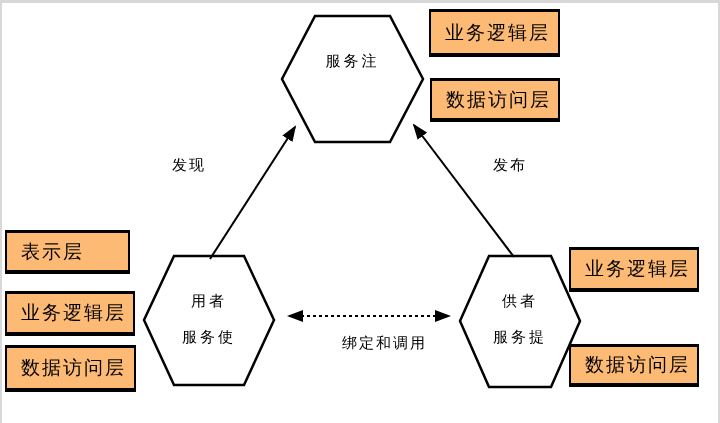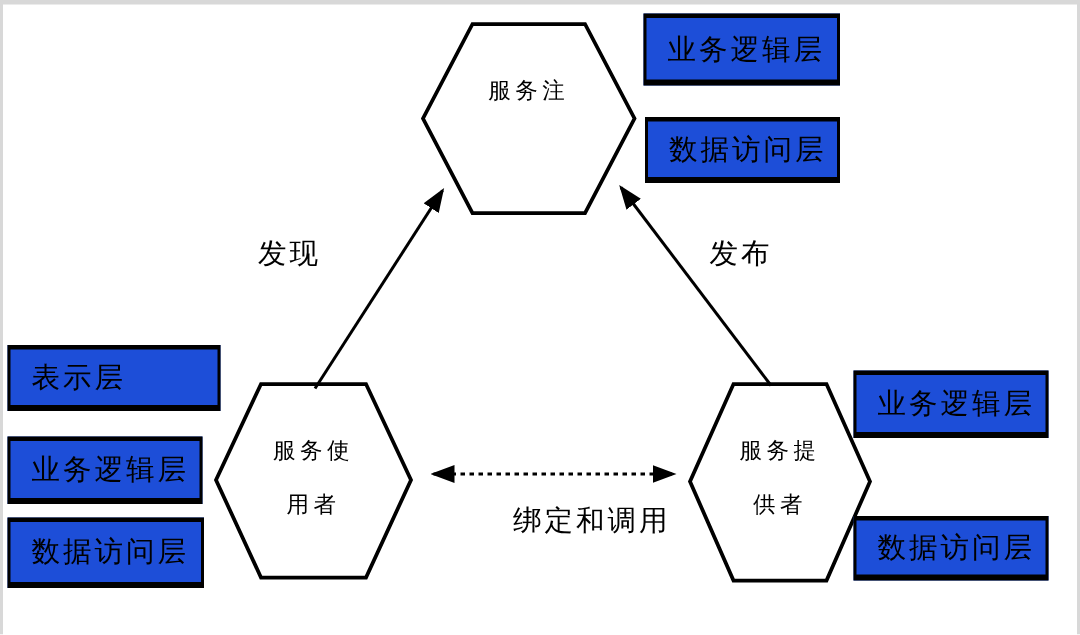--- a/index.html
+++ b/index.html
@@ -15,55 +15,55 @@
     color:#000;
     overflow:hidden;
   }
   #shapes{position:absolute;left:0;top:0;width:720px;height:423px;}
   .layer-box{
     position:absolute;
     box-sizing:border-box;
     border:2px solid #000;
     border-top-width:3px;
     border-bottom-width:4px;
-    background:#1d4ed8;
+    background:#fdba74;
     display:flex;
     align-items:center;
     padding-left:14px;
     font-size:19px;
     letter-spacing:2px;
     white-space:nowrap;
   }
   .hex-label{
     position:absolute;
     text-align:center;
     font-size:15px;
     letter-spacing:3px;
     line-height:36px;
   }
   .hex-label span{display:block;}
   .edge-label{
     position:absolute;
-    font-size:19px;
+    font-size:15px;
     letter-spacing:2px;
     white-space:nowrap;
   }
   
   #box-tr-1{left:427px;top:6px;width:131px;height:48px;}
   #box-tr-2{left:428px;top:75px;width:130px;height:44px;}
-  #box-l-1{left:3px;top:227px;width:142px;height:44px;text-align:center;}
+  #box-l-1{left:3px;top:227px;width:125px;height:44px;text-align:center;}
   #box-l-2{left:3px;top:288px;width:130px;height:45px;}
   #box-l-3{left:3px;top:342px;width:131px;height:47px;}
   #box-r-1{left:567px;top:244px;width:130px;height:45px;}
   #box-r-2{left:567px;top:341px;width:130px;height:43px;}
   #label-registry{left:280px;top:40px;width:141px;}
   #label-consumer{left:142px;top:280px;width:130px;}
   #label-provider{left:456px;top:280px;width:124px;}
   #label-discover{left:170px;top:153px;}
-  #label-publish{left:471px;top:153px;}
+  #label-publish{left:491px;top:153px;}
   #label-bind{left:316px;top:331px;margin-left:24px;}
 </style>
 </head>
 <body>
 
 <div id="canvas">
 
   <svg id="shapes" width="720" height="423" viewBox="0 0 720 423" xmlns="http://www.w3.org/2000/svg">
     <defs>
       <marker id="ah" markerUnits="userSpaceOnUse" markerWidth="16" markerHeight="12" refX="14" refY="6" orient="auto-start-reverse">
@@ -79,26 +79,26 @@
 
     <line x1="512" y1="254" x2="412" y2="122" stroke="#000000" stroke-width="2" marker-end="url(#ah)"></line>
 
     <line x1="287" y1="313" x2="447" y2="313" stroke="#000000" stroke-width="2" stroke-dasharray="3 3" marker-start="url(#ah)" marker-end="url(#ah)"></line>
   </svg>
 
   <div class="hex-label" id="label-registry">
     <span>服务注</span>
   </div>
   <div class="hex-label" id="label-consumer">
+    <span>用者</span>
     <span>服务使</span>
-    <span>用者</span>
   </div>
   <div class="hex-label" id="label-provider">
+    <span>供者</span>
     <span>服务提</span>
-    <span>供者</span>
   </div>
 
   <div class="edge-label" id="label-discover">发现</div>
   <div class="edge-label" id="label-publish">发布</div>
   <div class="edge-label" id="label-bind">绑定和调用</div>
 
   <div class="layer-box" id="box-tr-1">业务逻辑层</div>
   <div class="layer-box" id="box-tr-2">数据访问层</div>
 
   <div class="layer-box" id="box-l-1">表示层</div>

